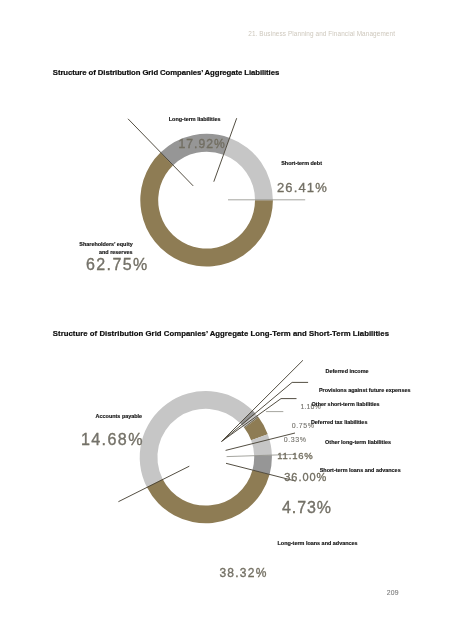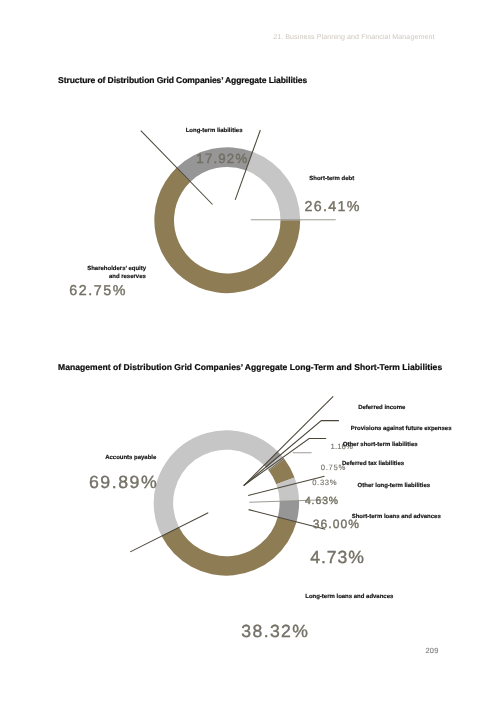--- a/index.html
+++ b/index.html
@@ -20,21 +20,21 @@
           letter-spacing:.2px;line-height:1;-webkit-text-stroke:0.12px #7e7e7e;}
   svg.art{position:absolute;left:0;top:0;overflow:visible;}
   .pct.sm{-webkit-text-stroke:0.1px #6f6850;}
 </style>
 </head>
 <body>
 
 <div class="page">
   <div class="runhead">21. Business Planning and Financial Management</div>
   <div class="sect-title" style="left:52.8px;top:68.5px">Structure of Distribution Grid Companies’ Aggregate Liabilities</div>
-  <div class="sect-title" style="left:52.8px;top:330.4px;letter-spacing:0.04px">Management of Distribution Grid Companies’ Aggregate Long-Term and Short-Term Liabilities</div>
+  <div class="sect-title" style="left:52.8px;top:330.4px;letter-spacing:0.04px">Structure of Distribution Grid Companies’ Aggregate Long-Term and Short-Term Liabilities</div>
 
   <svg class="art" width="453" height="640" viewBox="0 0 453 640">
     <g id="donut1">
         <path d="M160.46098158592957 152.58822645830057 A66.3 66.3 0 0 1 229.72334117777442 138.06304567508766 L223.48038782811886 154.8390861338498 A48.4 48.4 0 0 0 172.917820644932 165.44268718826166 Z" fill="#969696"></path>
         <path d="M229.72334117777442 138.06304567508766 A66.3 66.3 0 0 1 272.9 200.2 L255 200.2 A48.4 48.4 0 0 0 223.48038782811886 154.8390861338498 Z" fill="#c6c6c6"></path>
         <path d="M272.9 200.2 A66.3 66.3 0 1 1 160.46098158592952 152.5882264583006 L172.91782064493196 165.4426871882617 A48.4 48.4 0 1 0 255 200.2 Z" fill="#8e7c54"></path>
       </g>
     <g id="donut2">
         <path d="M146.80007740031454 487.0030054395714 A66.1 66.1 0 0 1 252.43849428422928 410.35919673084254 L239.9498203230968 422.9020442023113 A48.4 48.4 0 0 0 162.59884638691716 479.02247296936844 Z" fill="#c6c6c6"></path>
         <path d="M252.43849428422928 410.35919673084254 A66.1 66.1 0 0 1 255.72563998301186 413.8797914099356 L242.35674697697087 425.47990777974104 A48.4 48.4 0 0 0 239.9498203230968 422.9020442023113 Z" fill="#969696"></path>
@@ -61,42 +61,42 @@
       <path d="M226.6 456.6 L296.3 454.3"></path>
     </g>
   </svg>
 
   <div class="pct" style="left:178.5px;top:104.0px;font-size:12.1px;letter-spacing:1.05px">17.92%</div>
   <div class="lbl" style="left:168.8px;top:116.8px">Long-term liabilities</div>
 
   <div class="pct" style="left:276.9px;top:146.6px;font-size:13px;letter-spacing:1.15px">26.41%</div>
   <div class="lbl" style="left:281.2px;top:160.7px">Short-term debt</div>
 
-  <div class="pct" style="left:63px;top:223.4px;font-size:13px;letter-spacing:1.4px">62.75%</div>
+  <div class="pct" style="left:86px;top:223.4px;font-size:16px;letter-spacing:1.4px">62.75%</div>
   <div class="lbl" style="left:79.3px;top:241.8px">Shareholders’ equity</div>
   <div class="lbl" style="left:99.0px;top:249.9px">and reserves</div>
 
-  <div class="pct" style="left:80.9px;top:397.3px;font-size:16.1px;letter-spacing:1.4px">69.89%</div>
+  <div class="pct" style="left:80.9px;top:397.3px;font-size:16.1px;letter-spacing:1.4px">14.68%</div>
   <div class="lbl" style="left:95.6px;top:414.0px">Accounts payable</div>
 
   <div class="pct sm" style="left:300.5px;top:369.2px;font-size:7px;letter-spacing:.1px">1.16%</div>
   <div class="lbl" style="left:325.6px;top:369.4px">Deferred income</div>
 
   <div class="pct sm" style="left:291.7px;top:387.9px;font-size:7px;letter-spacing:.6px">0.75%</div>
   <div class="lbl" style="left:318.9px;top:388.1px">Provisions against future expenses</div>
 
   <div class="pct sm" style="left:283.8px;top:401.7px;font-size:7px;letter-spacing:.6px">0.33%</div>
   <div class="lbl" style="left:311.6px;top:401.9px">Other short-term liabilities</div>
 
-  <div class="pct" style="left:277.2px;top:417.2px;font-size:9.5px;letter-spacing:.82px">4.63%</div>
+  <div class="pct" style="left:277.2px;top:417.2px;font-size:9.5px;letter-spacing:.82px">11.16%</div>
   <div class="lbl" style="left:310.9px;top:420.1px">Deferred tax liabilities</div>
 
   <div class="pct" style="left:284.3px;top:437.5px;font-size:11px;letter-spacing:.95px">36.00%</div>
   <div class="lbl" style="left:325.1px;top:439.7px">Other long-term liabilities</div>
 
   <div class="pct" style="left:282.1px;top:466.4px;font-size:16px;letter-spacing:.85px">4.73%</div>
   <div class="lbl" style="left:319.7px;top:468.2px">Short-term loans and advances</div>
 
-  <div class="pct" style="left:219.4px;top:533.0px;font-size:16px;letter-spacing:1.25px">38.32%</div>
+  <div class="pct" style="left:219.4px;top:533.0px;font-size:12px;letter-spacing:1.25px">38.32%</div>
   <div class="lbl" style="left:277.5px;top:541.2px">Long-term loans and advances</div>
 
   <div class="pageno">209</div>
 </div>
 
 </body></html>

